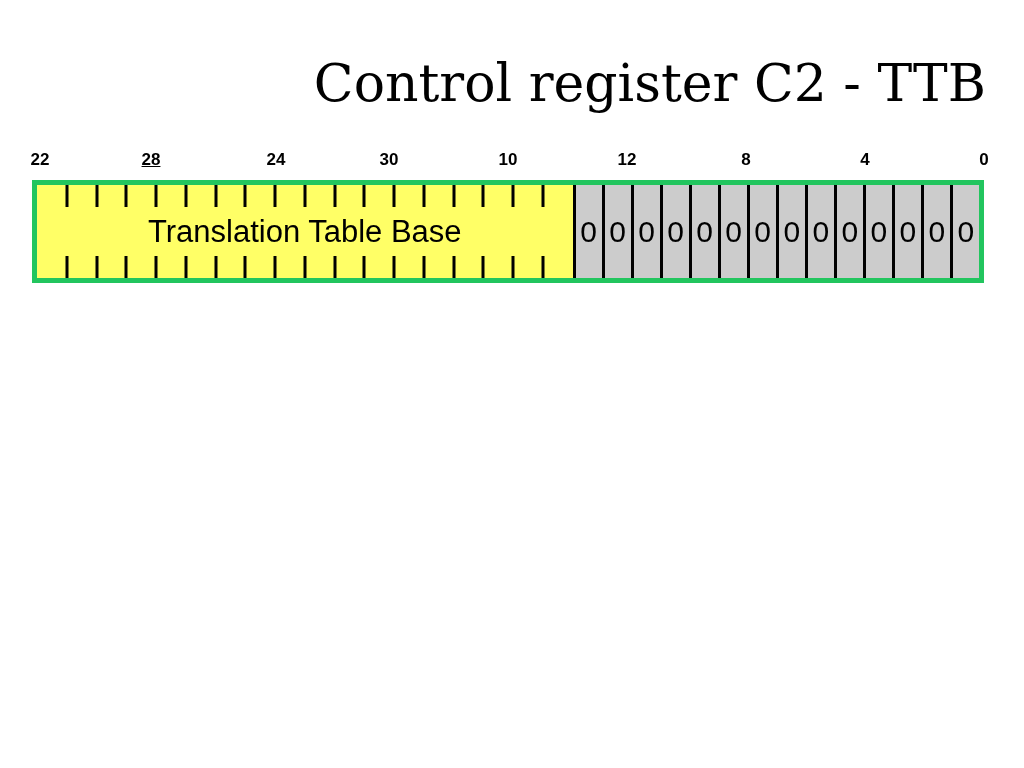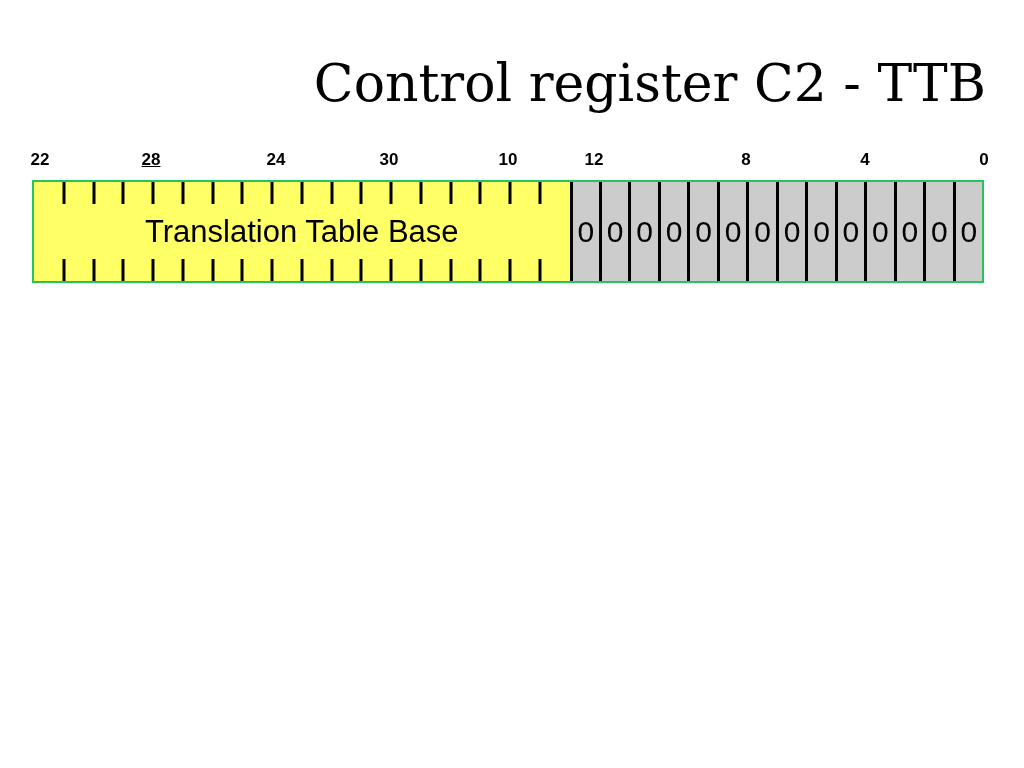--- a/index.html
+++ b/index.html
@@ -51,21 +51,21 @@
     white-space: nowrap;
   }
 
   
   #register {
     position: absolute;
     left: 32px;
     top: 180px;
     width: 952px;
     height: 103px;
-    border: 2px solid #22c55e;
+    border: 5px solid #22c55e;
     box-sizing: border-box;
     display: flex;
     background: #ec4899;
   }
 
   
   #field-ttb {
     position: relative;
     background: #ffff66;
     height: 100%;
@@ -124,21 +124,21 @@
 <body>
 
 <div id="title">Control register C2 - TTB</div>
 
 <div id="ruler">
     <span class="ruler-label" style="left: 8px; transform: translateX(-50%);">22</span>
     <span class="ruler-label" style="left: 119px; text-decoration: underline;">28</span>
     <span class="ruler-label" style="left: 244px;">24</span>
     <span class="ruler-label" style="left: 357px;">30</span>
     <span class="ruler-label" style="left: 476px;">10</span>
-    <span class="ruler-label" style="left: 562px;">12</span>
+    <span class="ruler-label" style="left: 595px;">12</span>
     <span class="ruler-label" style="left: 714px;">8</span>
     <span class="ruler-label" style="left: 833px;">4</span>
     <span class="ruler-label" style="left: 952px;">0</span>
   </div>
 
 <div id="register">
 
   <div id="field-ttb" style="width: 535.5px;">
     <span id="field-ttb-label">Translation Table Base</span>
   <div class="tick top" style="left: 29.75px;"></div>

